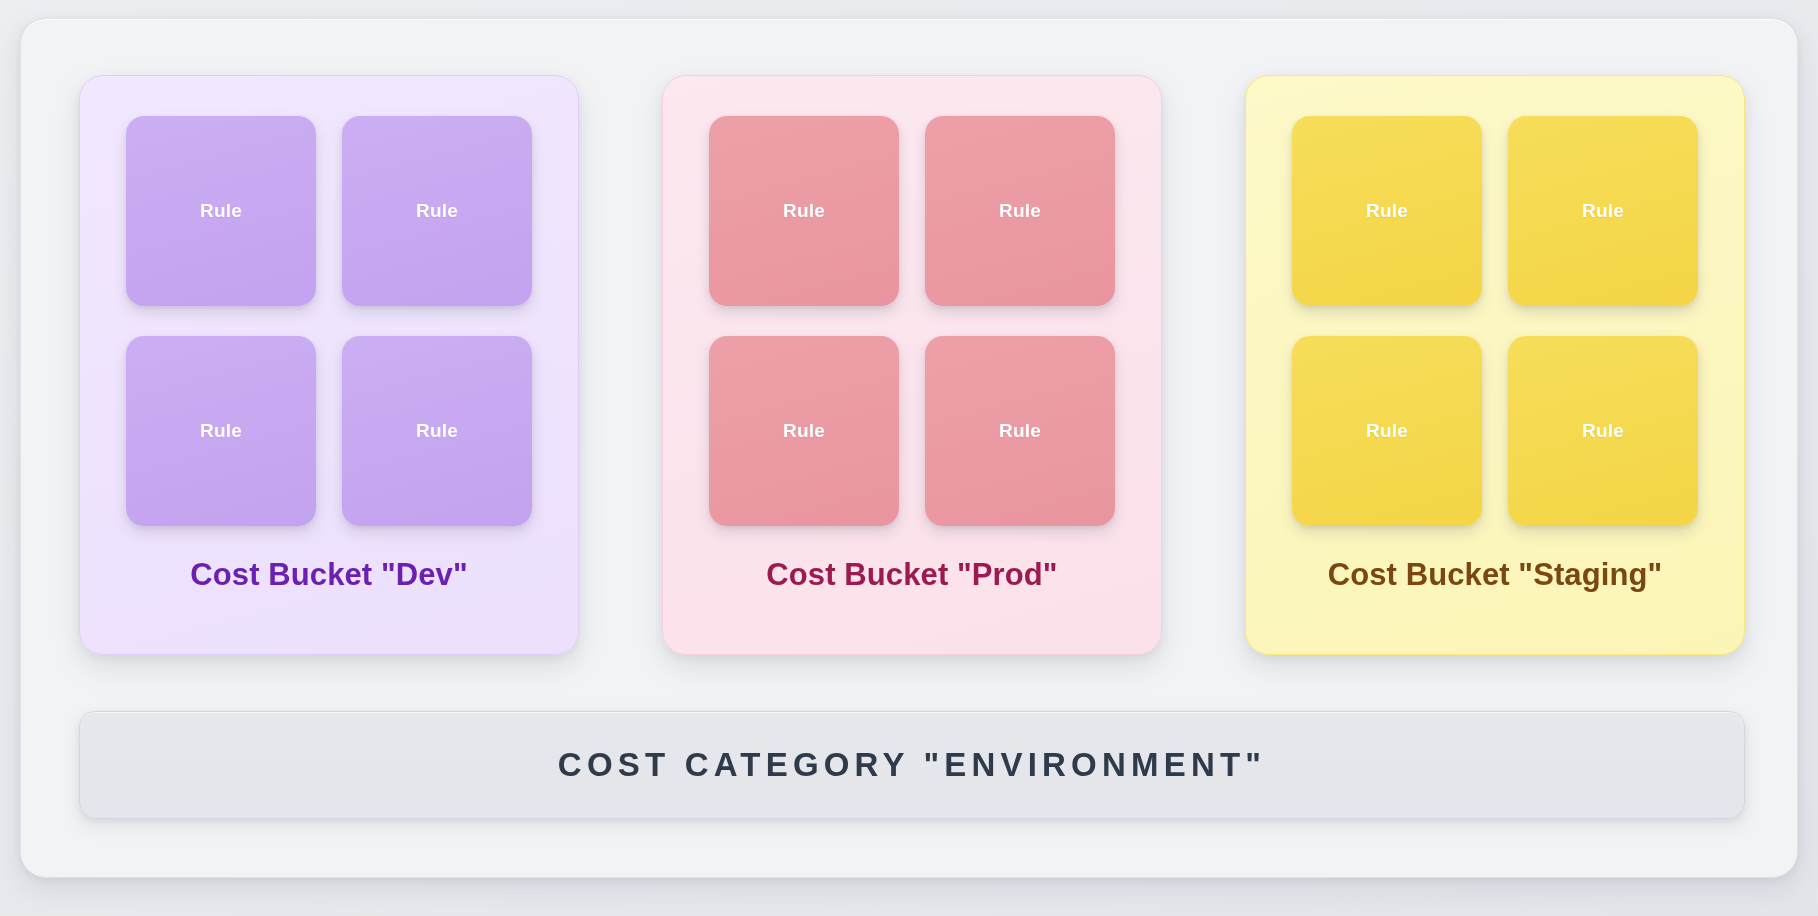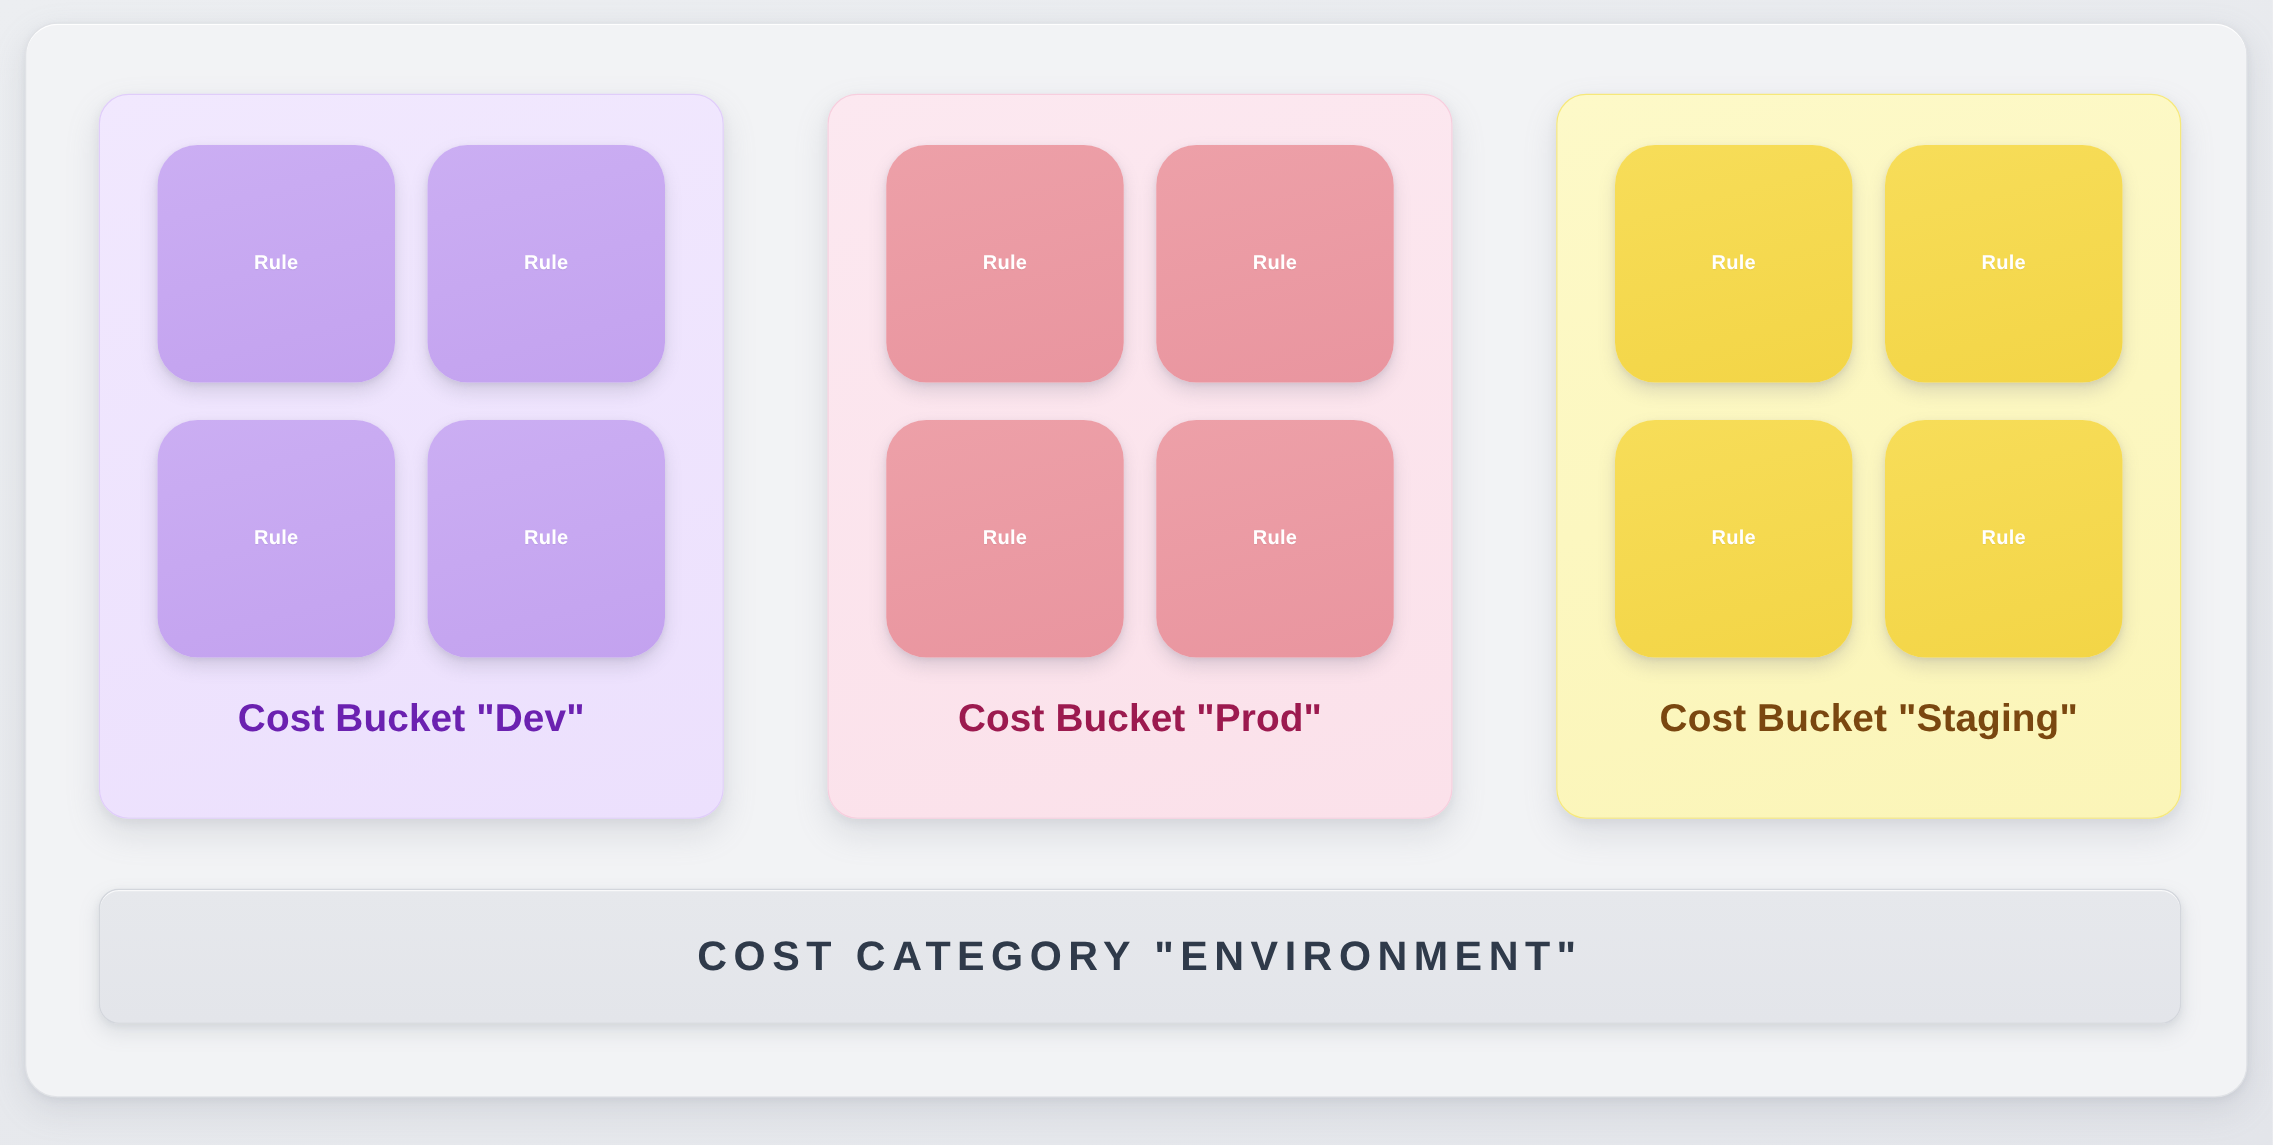--- a/index.html
+++ b/index.html
@@ -83,26 +83,26 @@
     width: 376px;
     display: grid;
     grid-template-columns: 190px 190px;
     grid-template-rows: 190px 190px;
     column-gap: 26px;
     row-gap: 30px;
     justify-content: center;
   }
 
   .rule-tile {
-    border-radius: 32px;
+    border-radius: 18px;
     display: flex;
     align-items: center;
     justify-content: center;
     color: #ffffff;
-    font-size: 16px;
+    font-size: 19px;
     font-weight: bold;
     letter-spacing: 0.2px;
     box-shadow:
       0 7px 14px rgba(110,110,130,0.20),
       0 2px 4px rgba(110,110,130,0.12);
     text-shadow: 0 1px 1px rgba(0,0,0,0.06);
   }
 
   .tile-dev     { background: linear-gradient(165deg, #cbaef3 0%, #c3a2ef 100%); }
   .tile-prod    { background: linear-gradient(165deg, #eda0a8 0%, #e9959f 100%); }

